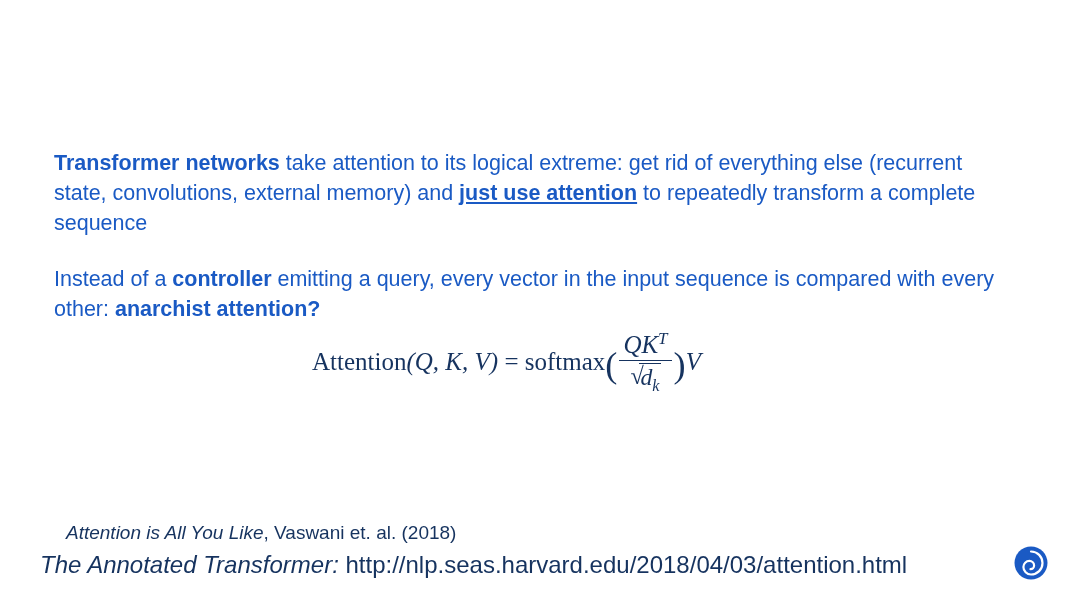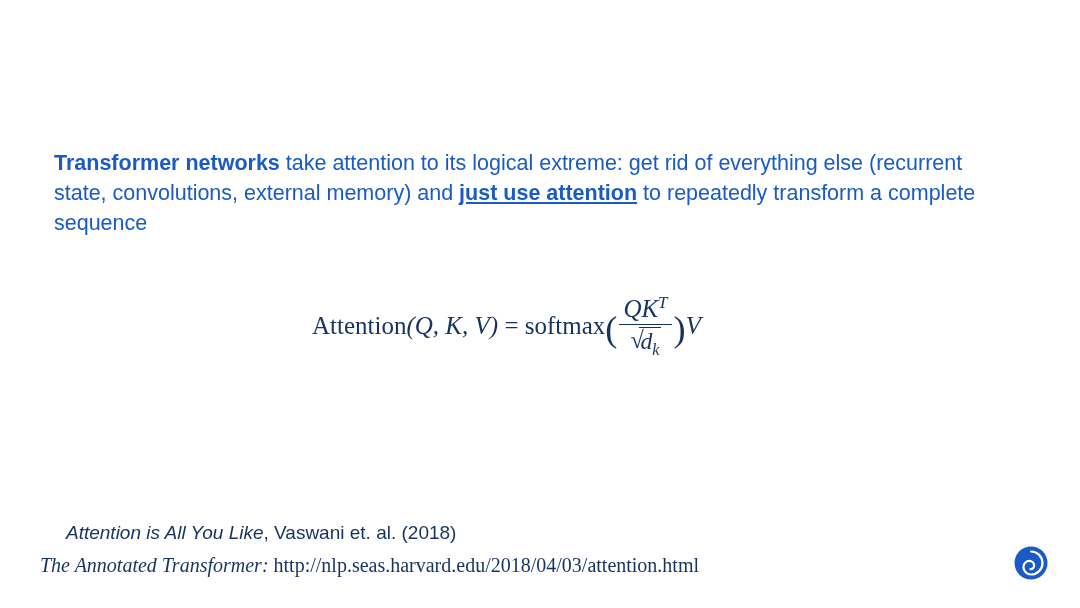--- a/index.html
+++ b/index.html
@@ -46,21 +46,21 @@
   .para.p1 {
     width: 945px;
   }
   .gap1 { height: 26px; }
   .gap3 { height: 22px; }
   .b { font-weight: bold; }
   .u { font-weight: bold; text-decoration: underline; }
   .formula-wrap {
     text-align: center;
     width: 905px;
-    margin-top: 32px;
+    margin-top: 8px;
     margin-bottom: 10px;
     text-decoration: underline;
   }
   .formula {
     display: inline-block;
     font-family: "Liberation Serif", serif;
     font-size: 25px;
     color: #16335f;
     white-space: nowrap;
   }
@@ -130,25 +130,24 @@
     color: #16335f;
   }
   .cite1 {
     font-size: 19px;
     line-height: 30px;
     margin-left: 26px;
     color: #16335f;
   }
   .cite1 .it { font-style: italic; }
   .cite2 {
-    font-size: 20px;
+    font-size: 24px;
     line-height: 30px;
     color: #16335f;
     margin-top: 2px;
-    font-family: Liberation Serif, serif;
   }
   .cite2 .it { font-style: italic; }
   .logo {
     position: absolute;
     right: 32px;
     bottom: 28px;
     width: 34px;
     height: 34px;
   }
 </style>
@@ -157,20 +156,21 @@
 
 <div class="slide">
 
 
   <div class="body">
 
     <p class="para p1"><span class="b">Transformer networks</span><span> take attention to its logical extreme: get rid of everything else (recurrent state, convolutions, external memory) and </span><span class="u">just use attention</span><span> to repeatedly transform a complete sequence</span></p>
 
     <div class="gap1"></div>
 
+    <p class="para p2"><span>Instead of a </span><span class="b">controller</span><span> emitting a query, every vector in the input sequence is compared with every other: </span><span class="b">anarchist attention?</span></p>
 
     <div class="formula-wrap">
       <span class="formula"><span class="rm">Attention</span><span class="it">(Q, K, V)</span><span class="rm">&nbsp;=&nbsp;</span><span class="rm">softmax</span><span class="bigparen">(</span><span class="frac"><span class="num"><span>QK</span><span class="sup">T</span></span><span class="den"><span class="sqrt"><span class="radicand"><span>d</span><span class="sub">k</span></span></span></span></span><span class="bigparen">)</span><span class="it">V</span></span>
     </div>
 
     <div class="gap3"></div>
 
 
   </div>
 

